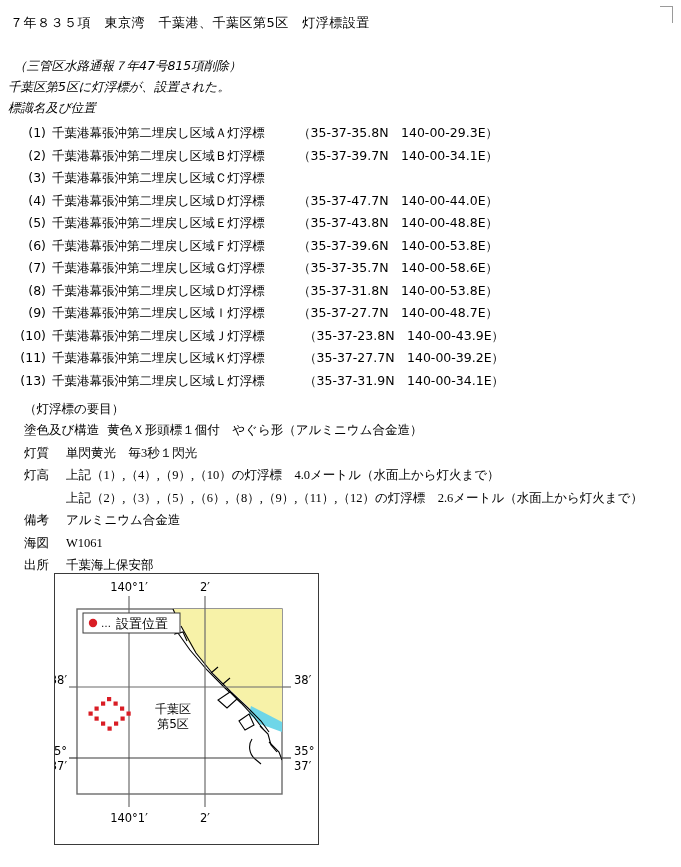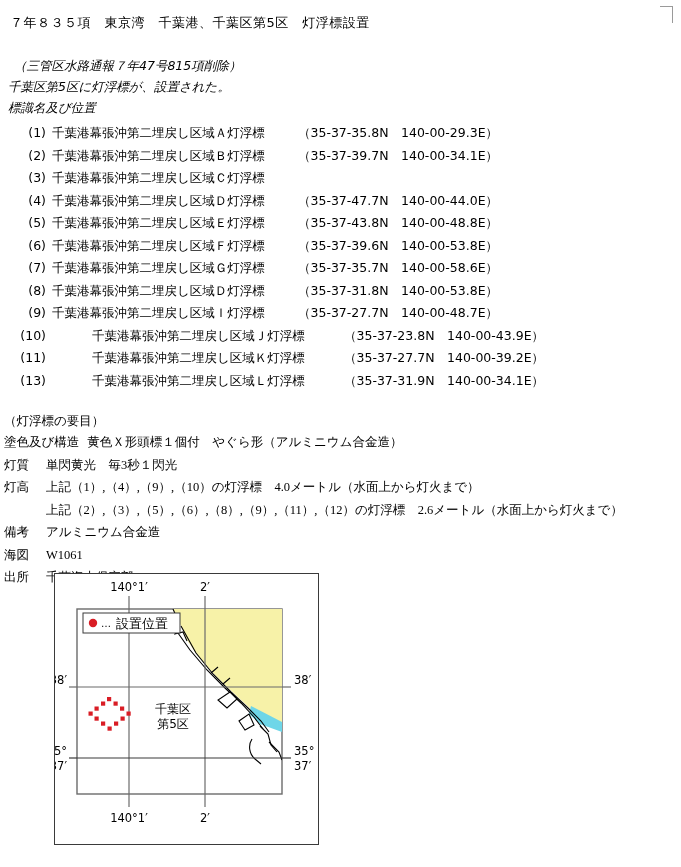--- a/index.html
+++ b/index.html
@@ -70,26 +70,26 @@
     text-align: right;
     flex: 0 0 38px;
   }
   .buoy-name {
     padding-left: 6px;
     flex: 0 0 246px;
   }
   .buoy-coord {
     letter-spacing: 0px;
   }
-  .buoy-row.wide .buoy-name { flex: 0 0 252px; margin-left: 40px; }
+  .buoy-row.wide .buoy-name { flex: 0 0 252px; }
 
   
   .spec {
-    padding-left: 4px;
-    margin-top: 18px;
+    padding-left: 24px;
+    margin-top: 6px;
   }
   .spec-row {
     display: flex;
     align-items: baseline;
     font-size: 12.5px;
     line-height: 22.5px;
     white-space: pre;
     font-family: Liberation Serif, serif;
   }
   .spec-label {

